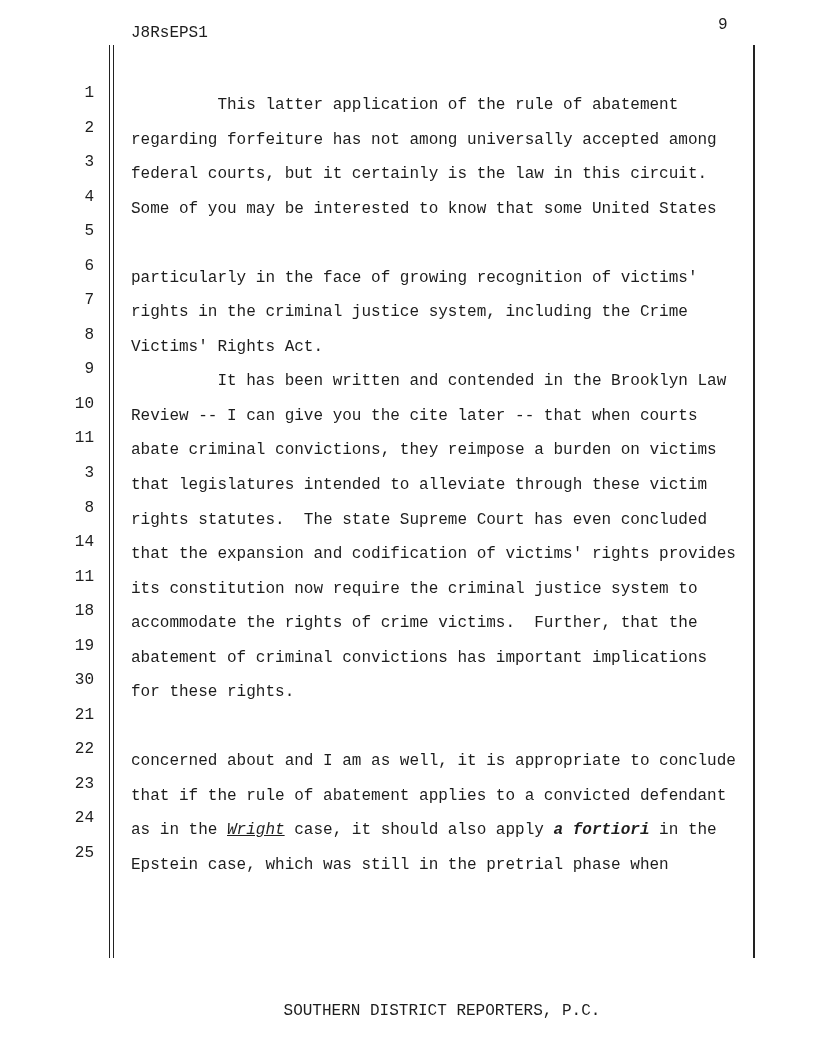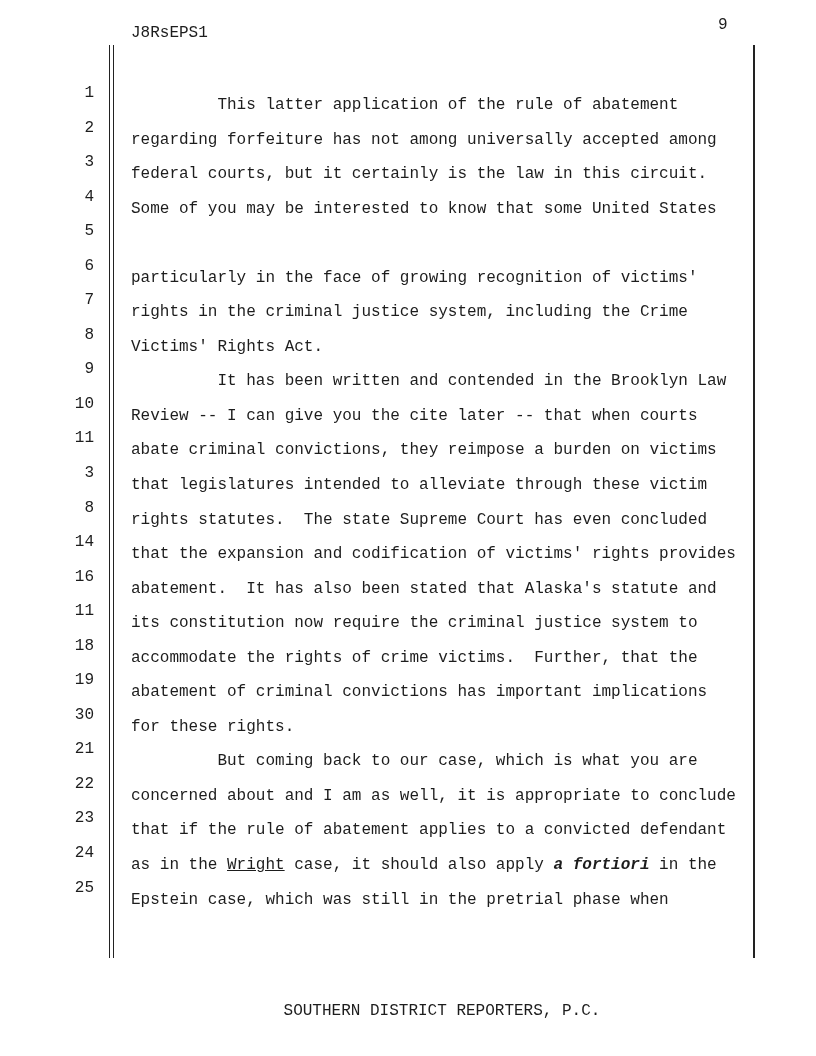--- a/index.html
+++ b/index.html
@@ -75,21 +75,21 @@
   }
   .footer {
     position: absolute;
     top: 967px;
     left: 131px;
     width: 622px;
     text-align: center;
     line-height: 17.8px;
     white-space: pre;
   }
-  .seg-underline { text-decoration: underline; }
+  .seg-underline { text-decoration: underline; font-style: italic; }
   .seg-italic { font-style: italic; font-weight: bold; }
 </style>
 </head>
 <body>
 
 <div class="page">
 
   <div class="page-number">9</div>
 
   <div class="header-label">J8RsEPS1</div>
@@ -161,24 +161,20 @@
     <span class="line-number">8</span>
     <span class="line-text"><span>rights statutes.  The state Supreme Court has even concluded</span></span>
   </div>
 
   <div class="line-row">
     <span class="line-number">14</span>
     <span class="line-text"><span>that the expansion and codification of victims' rights provides</span></span>
   </div>
 
 
-  <div class="line-row">
-    <span class="line-number">16</span>
-    <span class="line-text"><span>abatement.  It has also been stated that Alaska's statute and</span></span>
-  </div>
 
   <div class="line-row">
     <span class="line-number">11</span>
     <span class="line-text"><span>its constitution now require the criminal justice system to</span></span>
   </div>
 
   <div class="line-row">
     <span class="line-number">18</span>
     <span class="line-text"><span>accommodate the rights of crime victims.  Further, that the</span></span>
   </div>
@@ -188,21 +184,20 @@
     <span class="line-text"><span>abatement of criminal convictions has important implications</span></span>
   </div>
 
   <div class="line-row">
     <span class="line-number">30</span>
     <span class="line-text"><span>for these rights.</span></span>
   </div>
 
   <div class="line-row">
     <span class="line-number">21</span>
-    <span class="line-text"><span>         But coming back to our case, which is what you are</span></span>
   </div>
 
   <div class="line-row">
     <span class="line-number">22</span>
     <span class="line-text"><span>concerned about and I am as well, it is appropriate to conclude</span></span>
   </div>
 
   <div class="line-row">
     <span class="line-number">23</span>
     <span class="line-text"><span>that if the rule of abatement applies to a convicted defendant</span></span>

